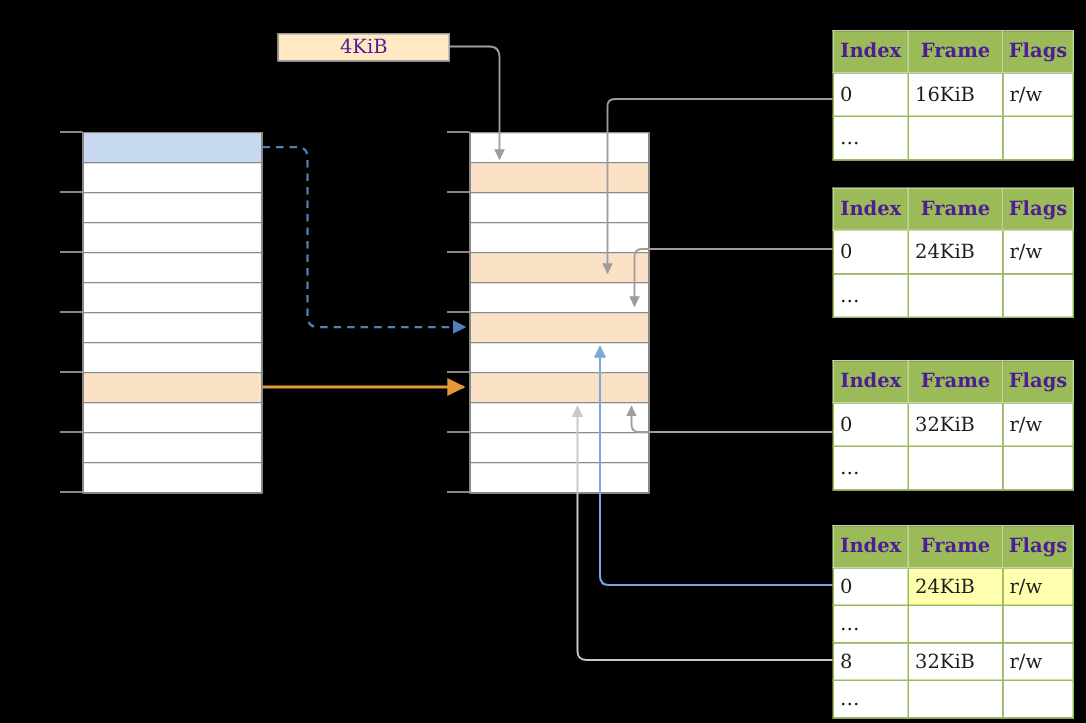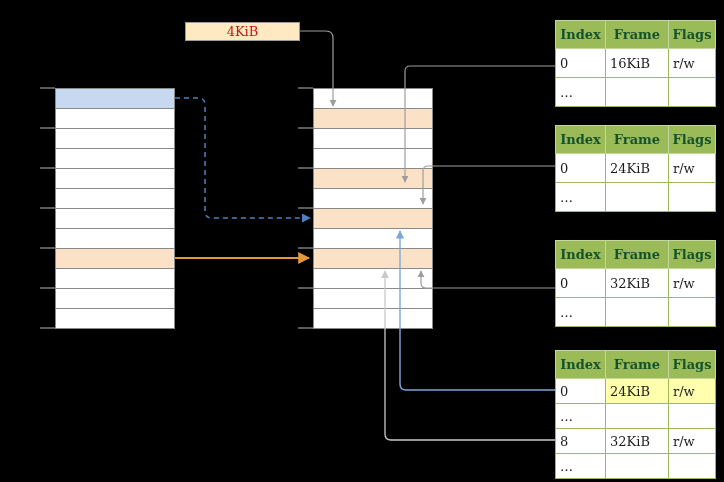--- a/index.html
+++ b/index.html
@@ -7,36 +7,36 @@
   body{
     width:724px;height:482px;position:relative;overflow:hidden;
     background:#000000;
     font-family:"DejaVu Serif", serif;
   }
   #overlay{position:absolute;left:0;top:0;pointer-events:none}
 
   .size-box{
     position:absolute;left:185px;top:22px;width:115px;height:19px;
     background:#ffe9c2;border:1px solid #9c9c9c;
-    text-align:center;line-height:17px;font-size:13px;color:#b91c1c;
+    text-align:center;line-height:17px;font-size:13px;color:#4c1d95;
   }
 
   .mem-col{position:absolute;top:88px;width:120px;border:1px solid #8a8a8a;background:#fff}
   #virtual-memory{left:55px}
   #physical-memory{left:313px}
   .mem-row{height:20px;border-bottom:1px solid #8a8a8a;background:#ffffff}
   .mem-row:last-child{border-bottom:none;height:19px}
   .fill-white{background:#ffffff}
   .fill-blue{background:#c6d9f1}
   .fill-orange{background:#fbe2c7}
 
   .ptable{position:absolute;left:555px;width:160px}
   .ptable table{border-collapse:collapse;table-layout:fixed;width:160px}
   .ptable th{
-    background:#9bbb59;color:#14532d;border:1px solid #c3d69b;
+    background:#9bbb59;color:#4c1d95;border:1px solid #c3d69b;
     height:28px;font-size:13px;font-weight:bold;text-align:center;padding:0 2px;
   }
   .ptable td{
     background:#ffffff;border:1px solid #9bbb59;height:29px;
     padding:1px 4px;font-size:13px;color:#1c1c1c;text-align:left;vertical-align:middle;
   }
   .ptable.compact td{height:25px}
   .ptable td.hl{background:#ffffad}
 </style>
 </head>

